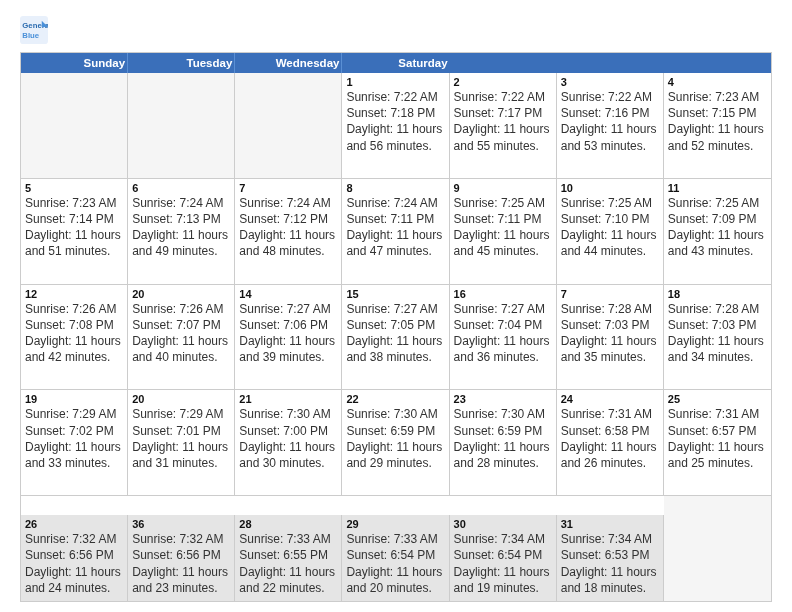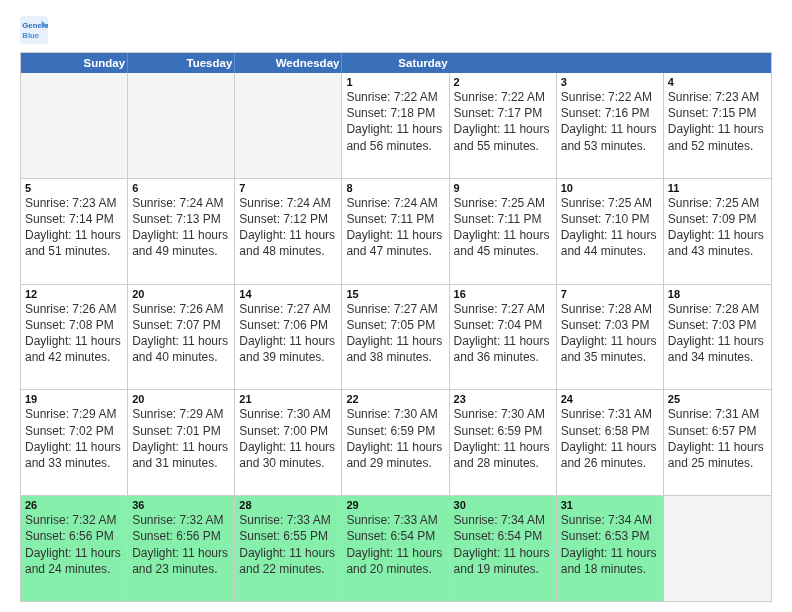--- a/index.html
+++ b/index.html
@@ -82,21 +82,21 @@
       border-right: 1px solid #ccc;
       padding: 3px 4px;
       font-size: 9px;
       color: #333;
       vertical-align: top;
       min-height: 0;
       overflow: hidden;
     }
     .cal-cell:last-child { border-right: none; }
     .cal-cell.empty { background: #f5f5f5; }
-    .cal-cell.shaded { background: #86efac; }
+    .cal-cell.shaded { background: #e5e5e5; margin-top: 19px; }
     .day-num {
       font-size: 11px;
       font-weight: bold;
       color: #111;
       margin-bottom: 1px;
       display: block;
     }
     .cell-info {
       font-size: 12px;
       color: #333;

